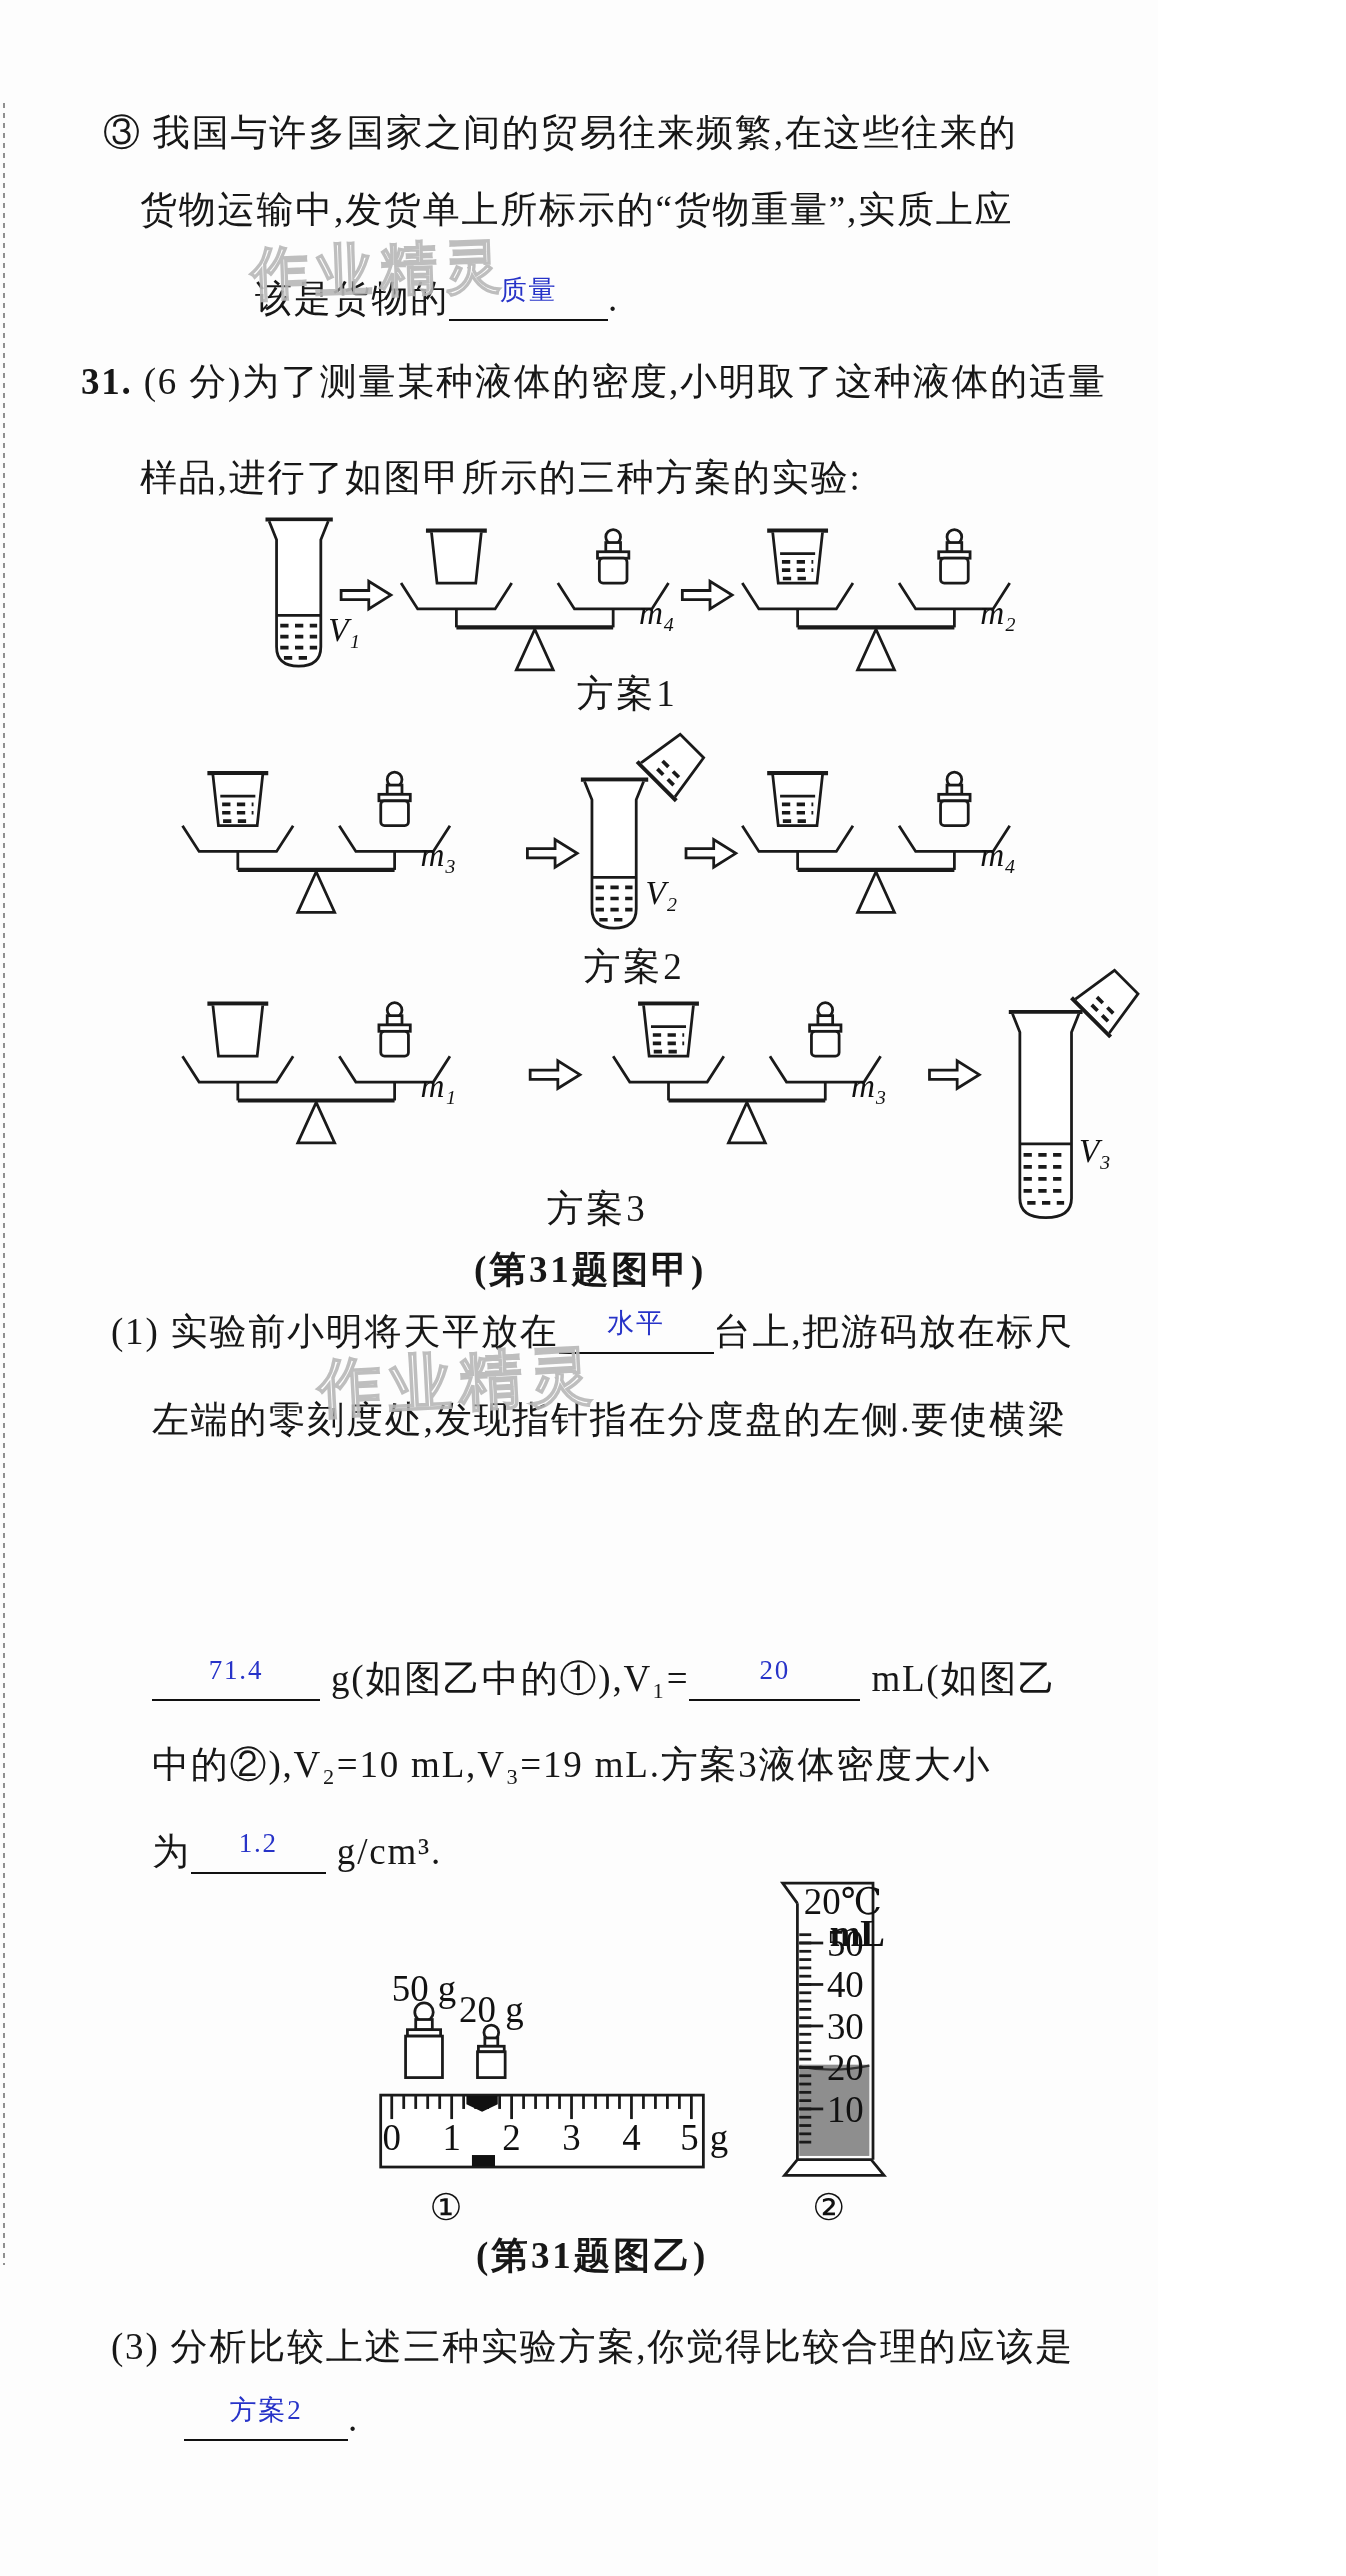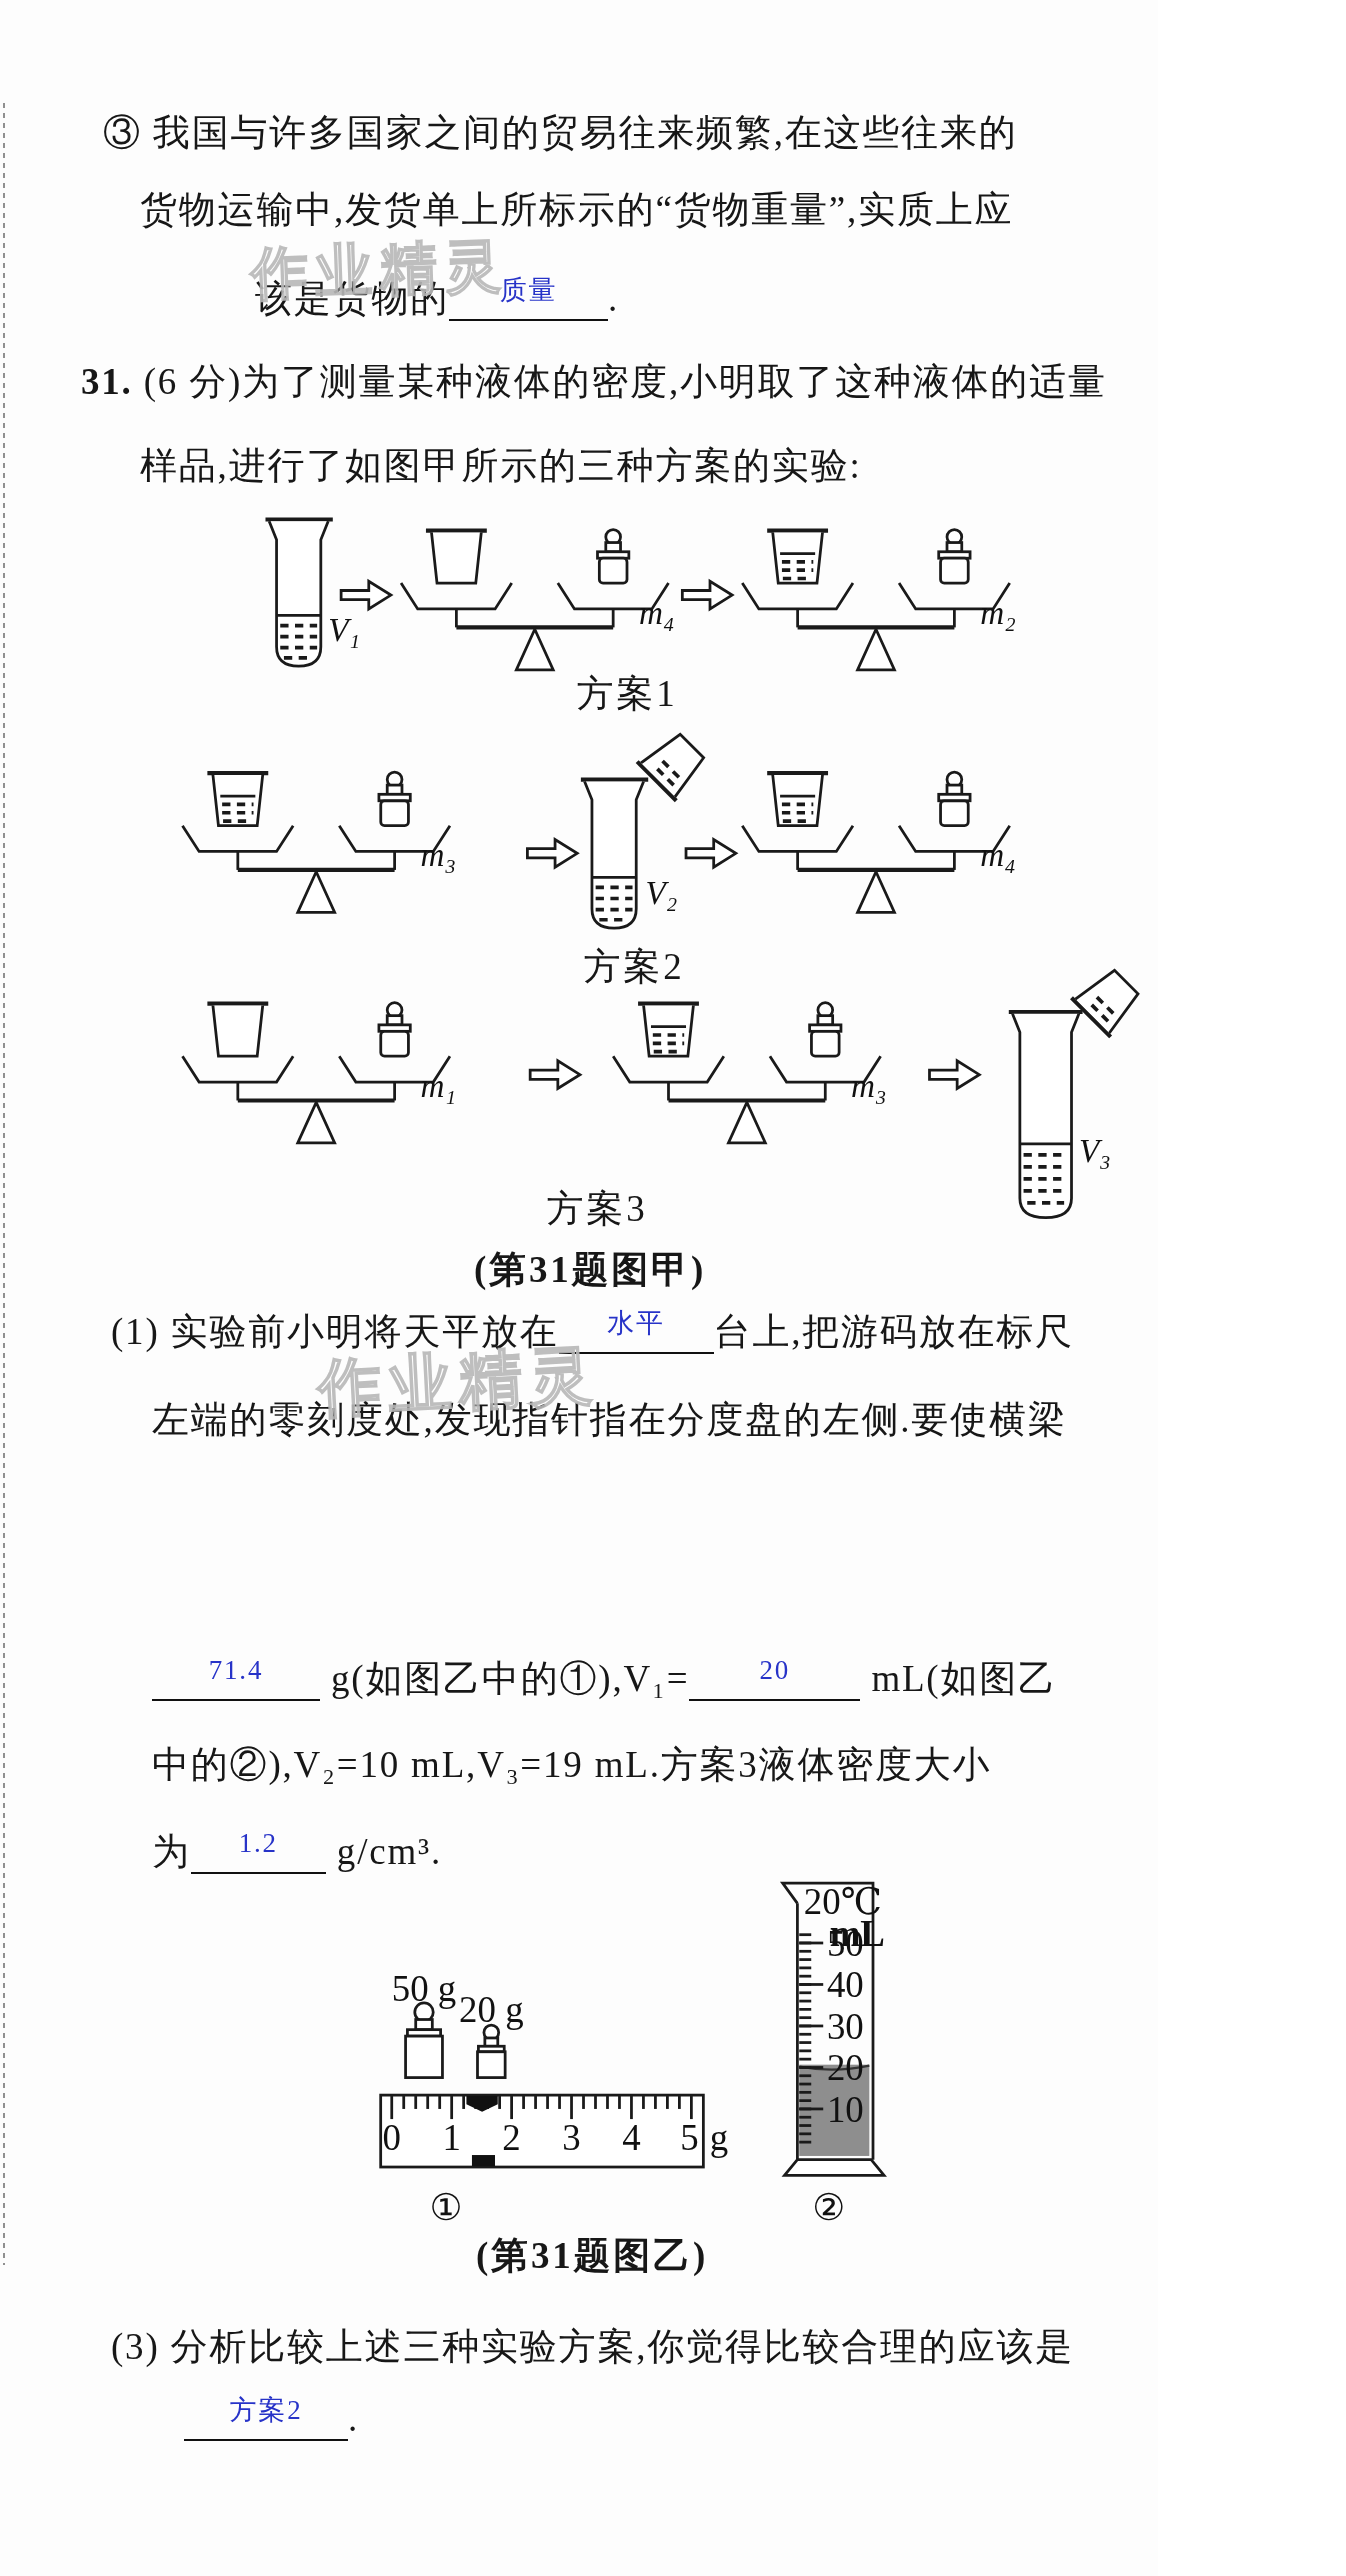--- a/index.html
+++ b/index.html
@@ -36,21 +36,21 @@
   <div class="tl" style="left:103px;top:111px;">③ 我国与许多国家之间的贸易往来频繁,在这些往来的</div>
   <div class="tl" style="left:140px;top:188px;">货物运输中,发货单上所标示的“货物重量”,实质上应</div>
   <div class="tl" style="left:255px;top:277px;">
     <span>该是货物的</span><span class="blank" style="width:159px;"><span class="ans">质量</span></span><span>.</span>
   </div>
 
   <div class="tl" style="left:81px;top:360px;">
     <span class="bold">31.</span>
     <span>(6 分)为了测量某种液体的密度,小明取了这种液体的适量</span>
   </div>
-  <div class="tl" style="left:140px;top:444px;">样品,进行了如图甲所示的三种方案的实验:</div>
+  <div class="tl" style="left:140px;top:456px;">样品,进行了如图甲所示的三种方案的实验:</div>
 
   <svg style="left:129px;top:512px;" width="1162" height="738" viewBox="0 0 1260 800">
     <defs>
       <g id="pan">
         <polyline class="ln" points="0,0 18,28 102,28 120,0"></polyline>
         <line class="ln" x1="60" y1="28" x2="60" y2="48"></line>
       </g>
       <g id="beakE">
         <line class="lnt" x1="0" y1="1" x2="66" y2="1"></line>
         <path class="fw" d="M6,3 L12,58 L54,58 L60,3"></path>

